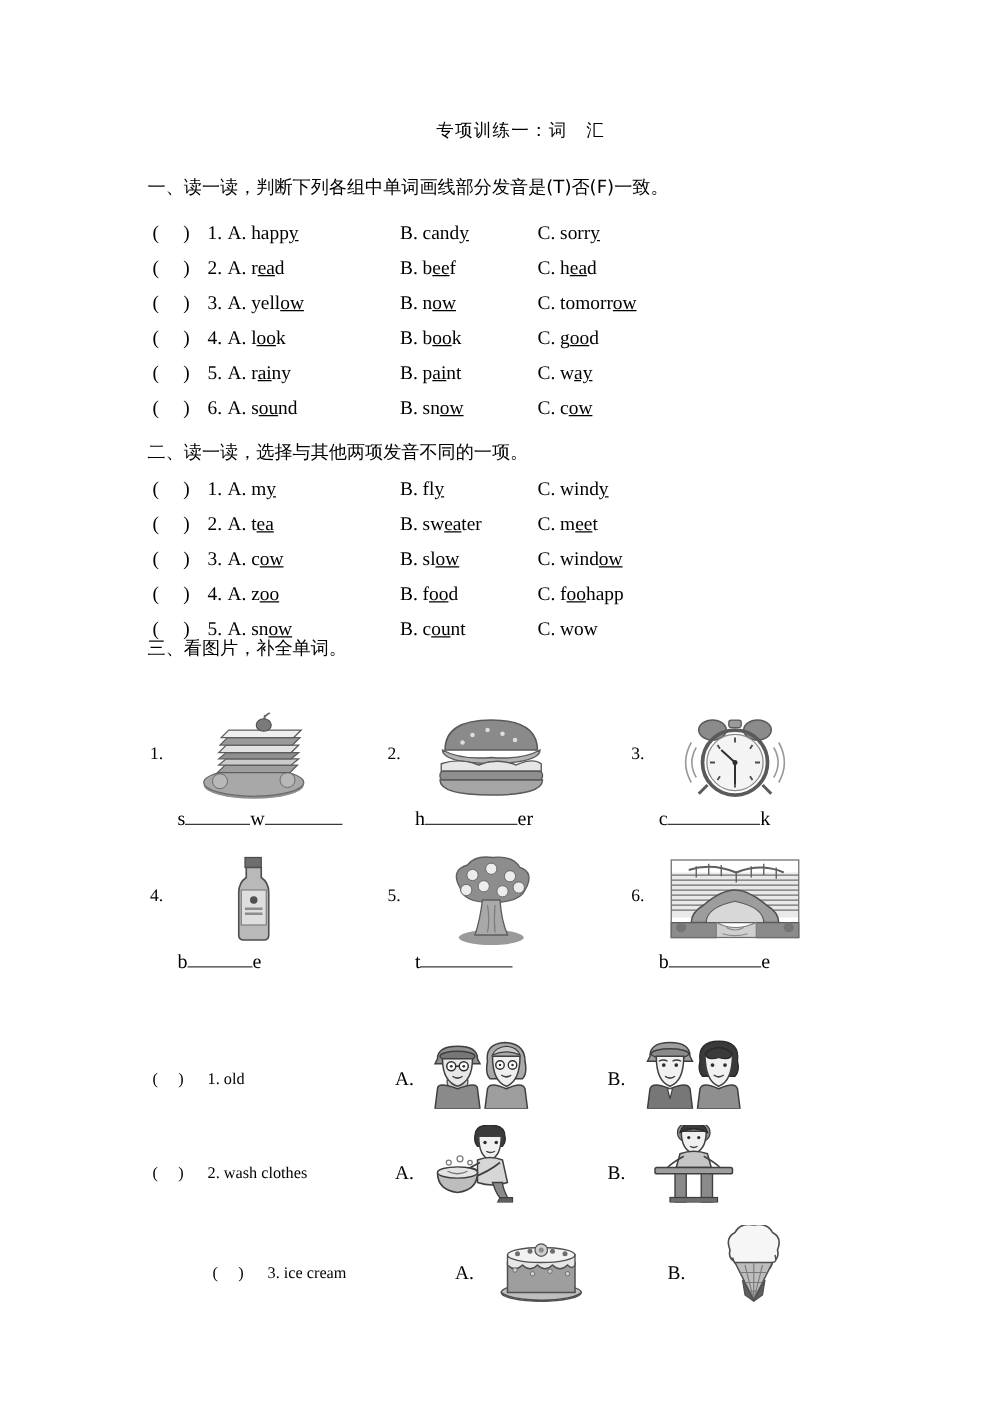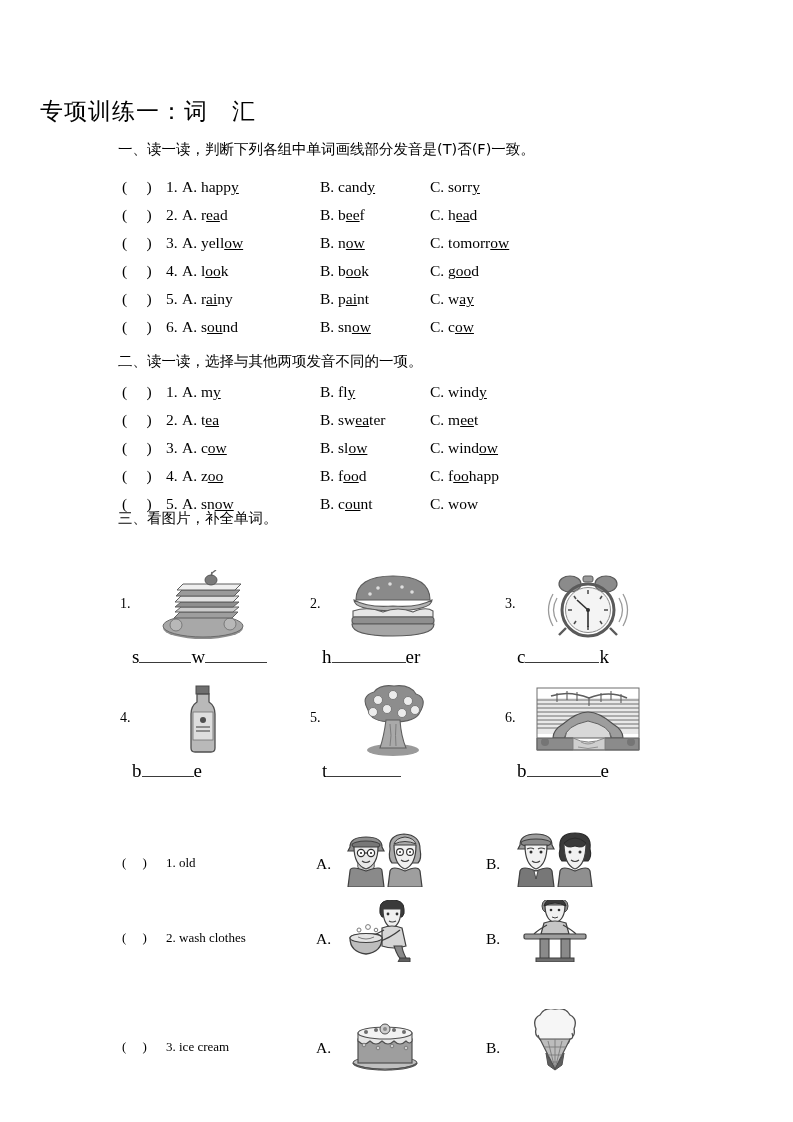--- a/index.html
+++ b/index.html
@@ -19,23 +19,23 @@
     position: absolute;
     left: 0; top: 0;
     width: 793px;
     height: 1122px;
     padding: 0;
   }
   .title {
     position: absolute;
     left: 0; top: 96px;
     width: 793px;
-    text-align: left;
+    text-align: center;
     font-family: "DejaVu Sans", "Liberation Sans", sans-serif;
-    font-size: 23px;
+    font-size: 14px;
     letter-spacing: 1px;
     font-weight: 400;
     padding-left: 40px;
     box-sizing: border-box;
   }
   .section-head {
     position: absolute;
     left: 118px;
     font-family: "DejaVu Sans", "Liberation Sans", sans-serif;
     font-size: 14.5px;
@@ -84,23 +84,23 @@
   .pic-art {
     position: absolute;
     left: 28px;
     top: 0;
     width: 110px;
     height: 72px;
   }
   .pic-art svg { display: block; }
   .pic-blank {
     position: absolute;
-    left: 12px;
+    left: 22px;
     top: 76px;
-    font-size: 19px;
+    font-size: 16px;
     white-space: nowrap;
     letter-spacing: 0px;
   }
   .blk {
     display: inline-block;
     border-bottom: 1.3px solid #3a3a3a;
     height: 13px;
     vertical-align: baseline;
   }
 
@@ -488,21 +488,21 @@
         <path d="M33 25 Q24 30 20 34" stroke="#3f3f3f" stroke-width="1.2" fill="none"></path>
         <path d="M49 25 Q58 30 62 34" stroke="#3f3f3f" stroke-width="1.2" fill="none"></path>
         <rect x="10" y="34" width="62" height="5" rx="1.5" fill="#9e9e9e" stroke="#3f3f3f" stroke-width="1.2"></rect>
         <rect x="26" y="39" width="9" height="23" fill="#8a8a8a" stroke="#3f3f3f" stroke-width="1.1"></rect>
         <rect x="47" y="39" width="9" height="23" fill="#8a8a8a" stroke="#3f3f3f" stroke-width="1.1"></rect>
         <rect x="22" y="58" width="38" height="4" fill="#6e6e6e" stroke="#3f3f3f" stroke-width="1"></rect>
       </svg>
     </div>
   </div>
 
-  <div class="s4row" style="top:1009px;">
+  <div class="s4row" style="top:980px;margin-left:48px;">
     <span class="s4label">
       <span class="paren">(&nbsp;&nbsp;&nbsp;&nbsp;&nbsp;)</span><span>3.</span>&nbsp;<span>ice cream</span>
     </span>
     <span class="s4opt s4optA">A.</span>
     <div class="s4art s4artA">
       <svg viewBox="0 0 82 62" width="82" height="62">
         <ellipse cx="41" cy="54" rx="32" ry="7" fill="#bfbfbf" stroke="#4f4f4f" stroke-width="1.1"></ellipse>
         <path d="M9 54 Q17 60 41 60 Q65 60 73 54 Q73 58 41 61 Q9 58 9 54 Z" fill="#dcdcdc" stroke="#4f4f4f" stroke-width="1"></path>
         <rect x="14" y="30" width="54" height="24" fill="#9e9e9e" stroke="#4f4f4f" stroke-width="1.2"></rect>
         <path d="M14 32 Q20 38 26 32 Q32 38 38 32 Q44 38 50 32 Q56 38 62 32 Q66 36 68 32 L68 24 L14 24 Z" fill="#e6e6e6" stroke="#4f4f4f" stroke-width="1.1"></path>

